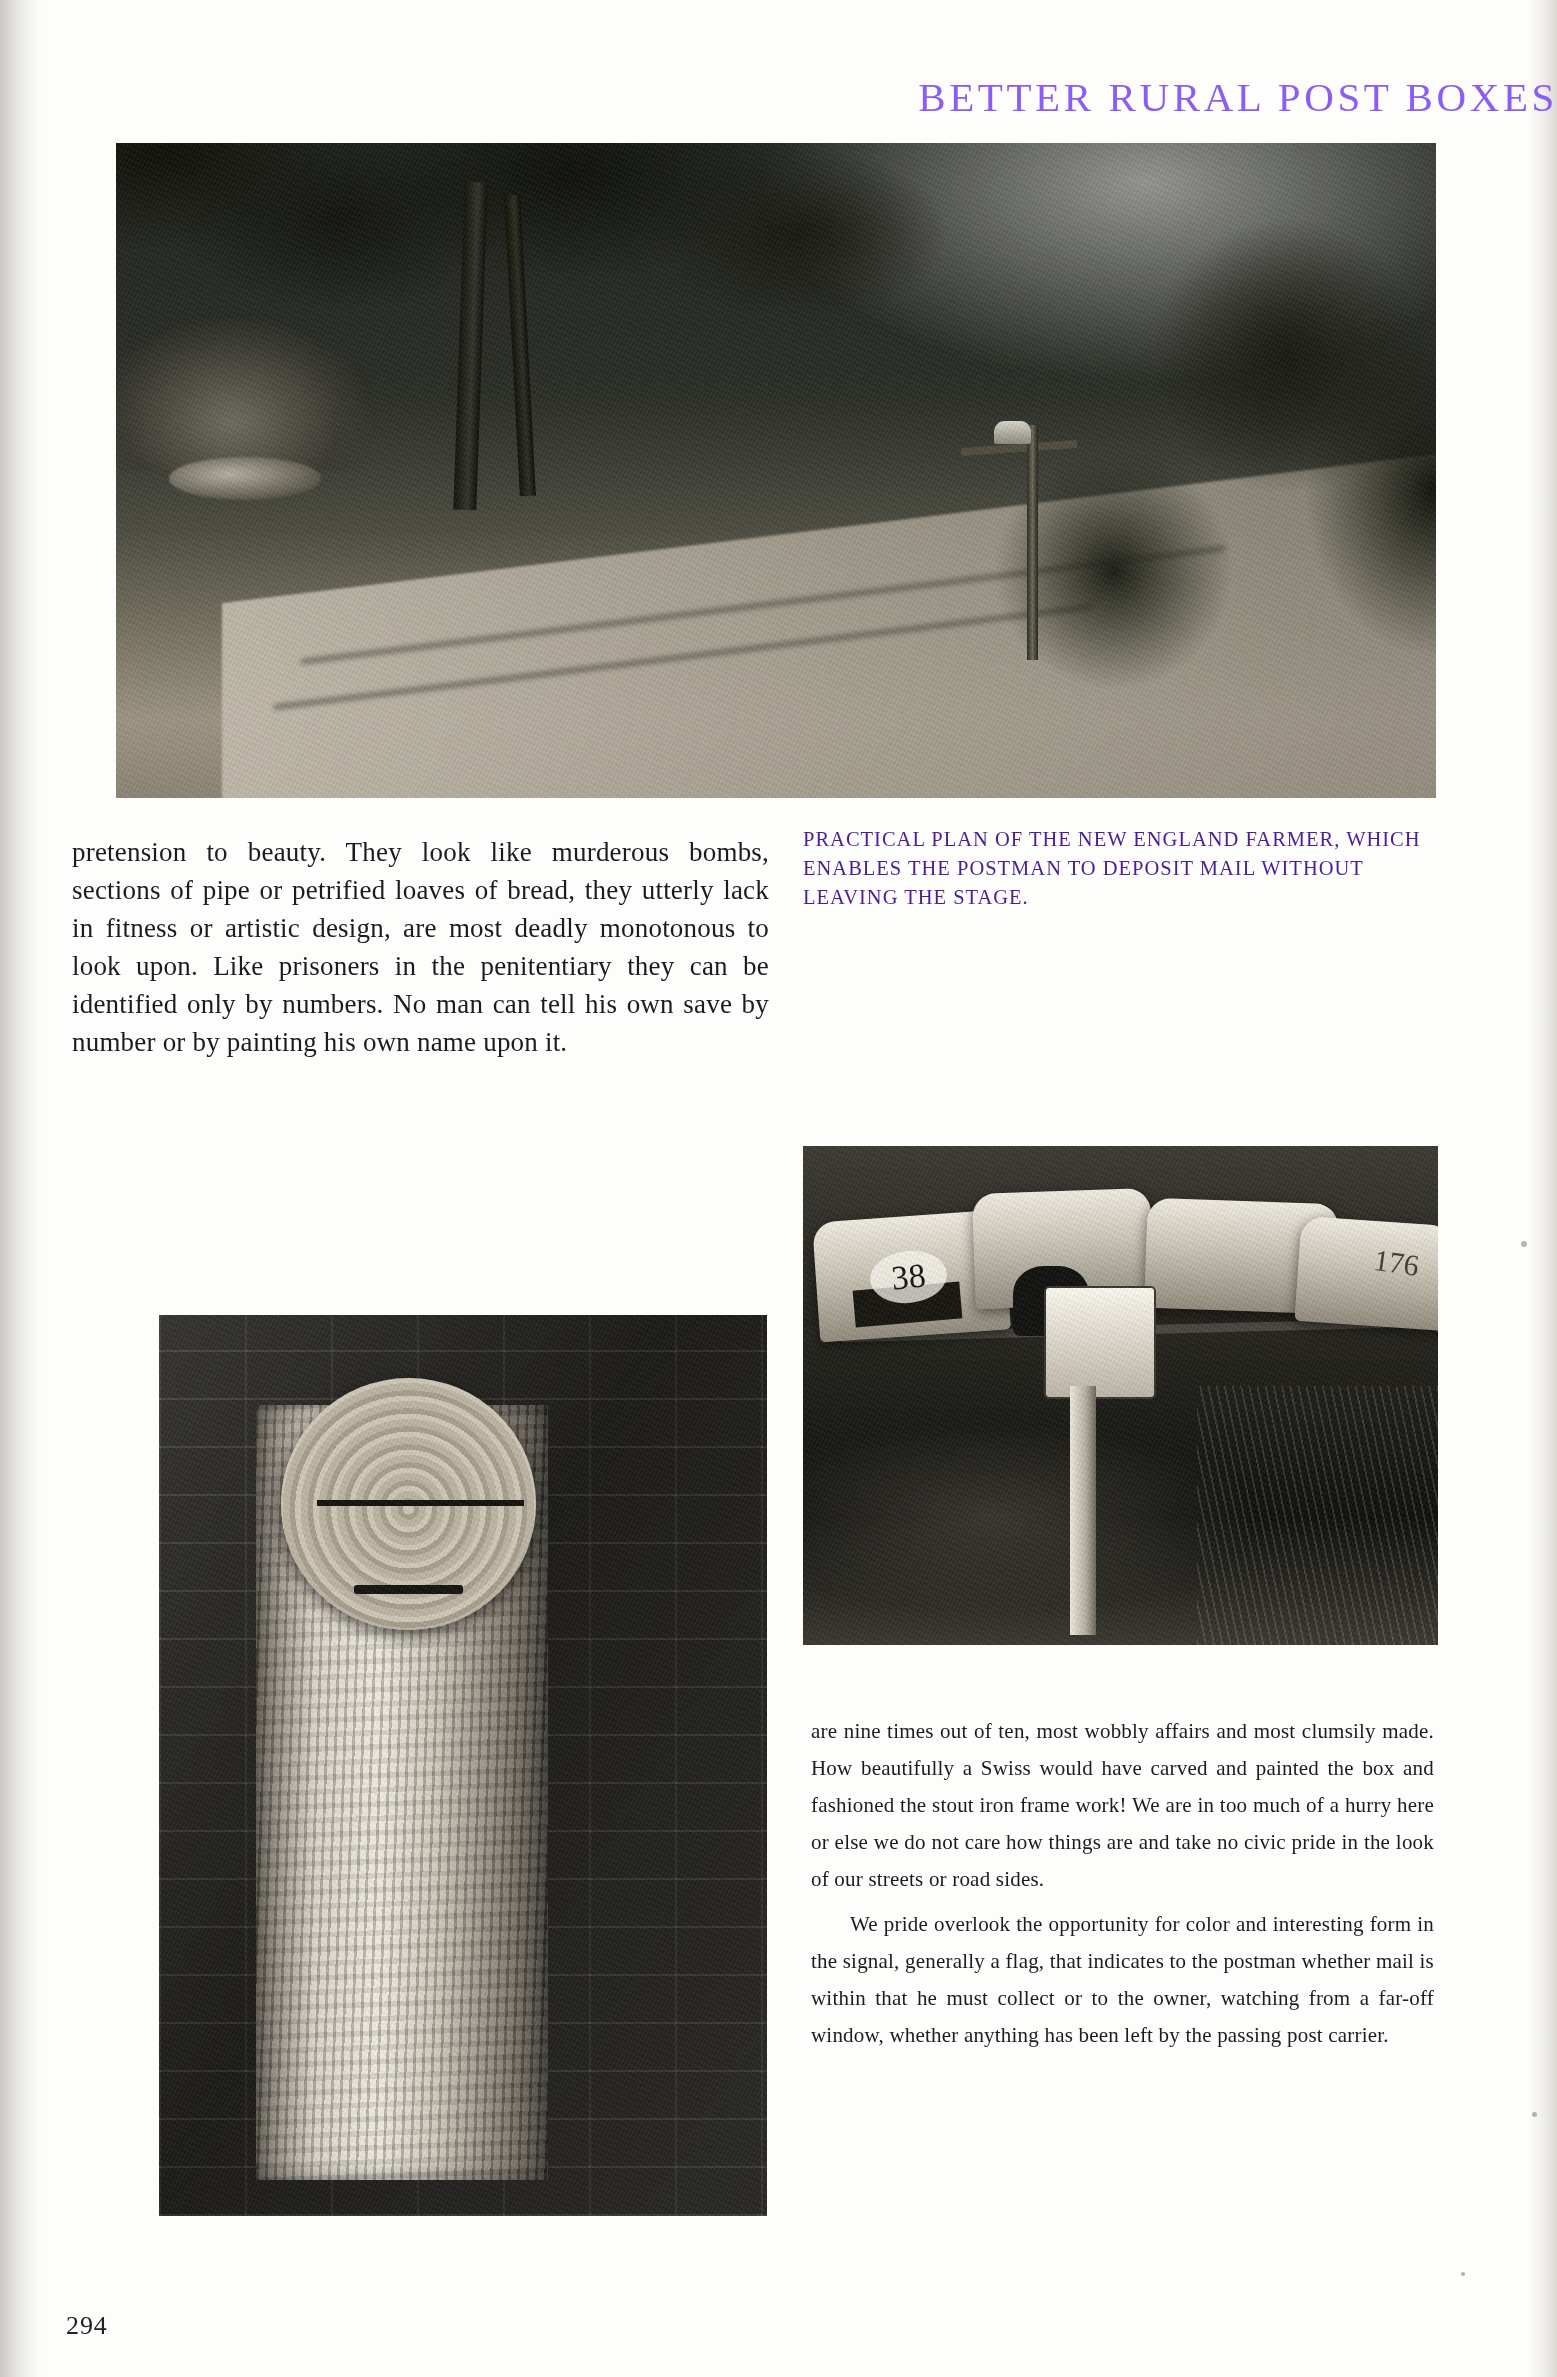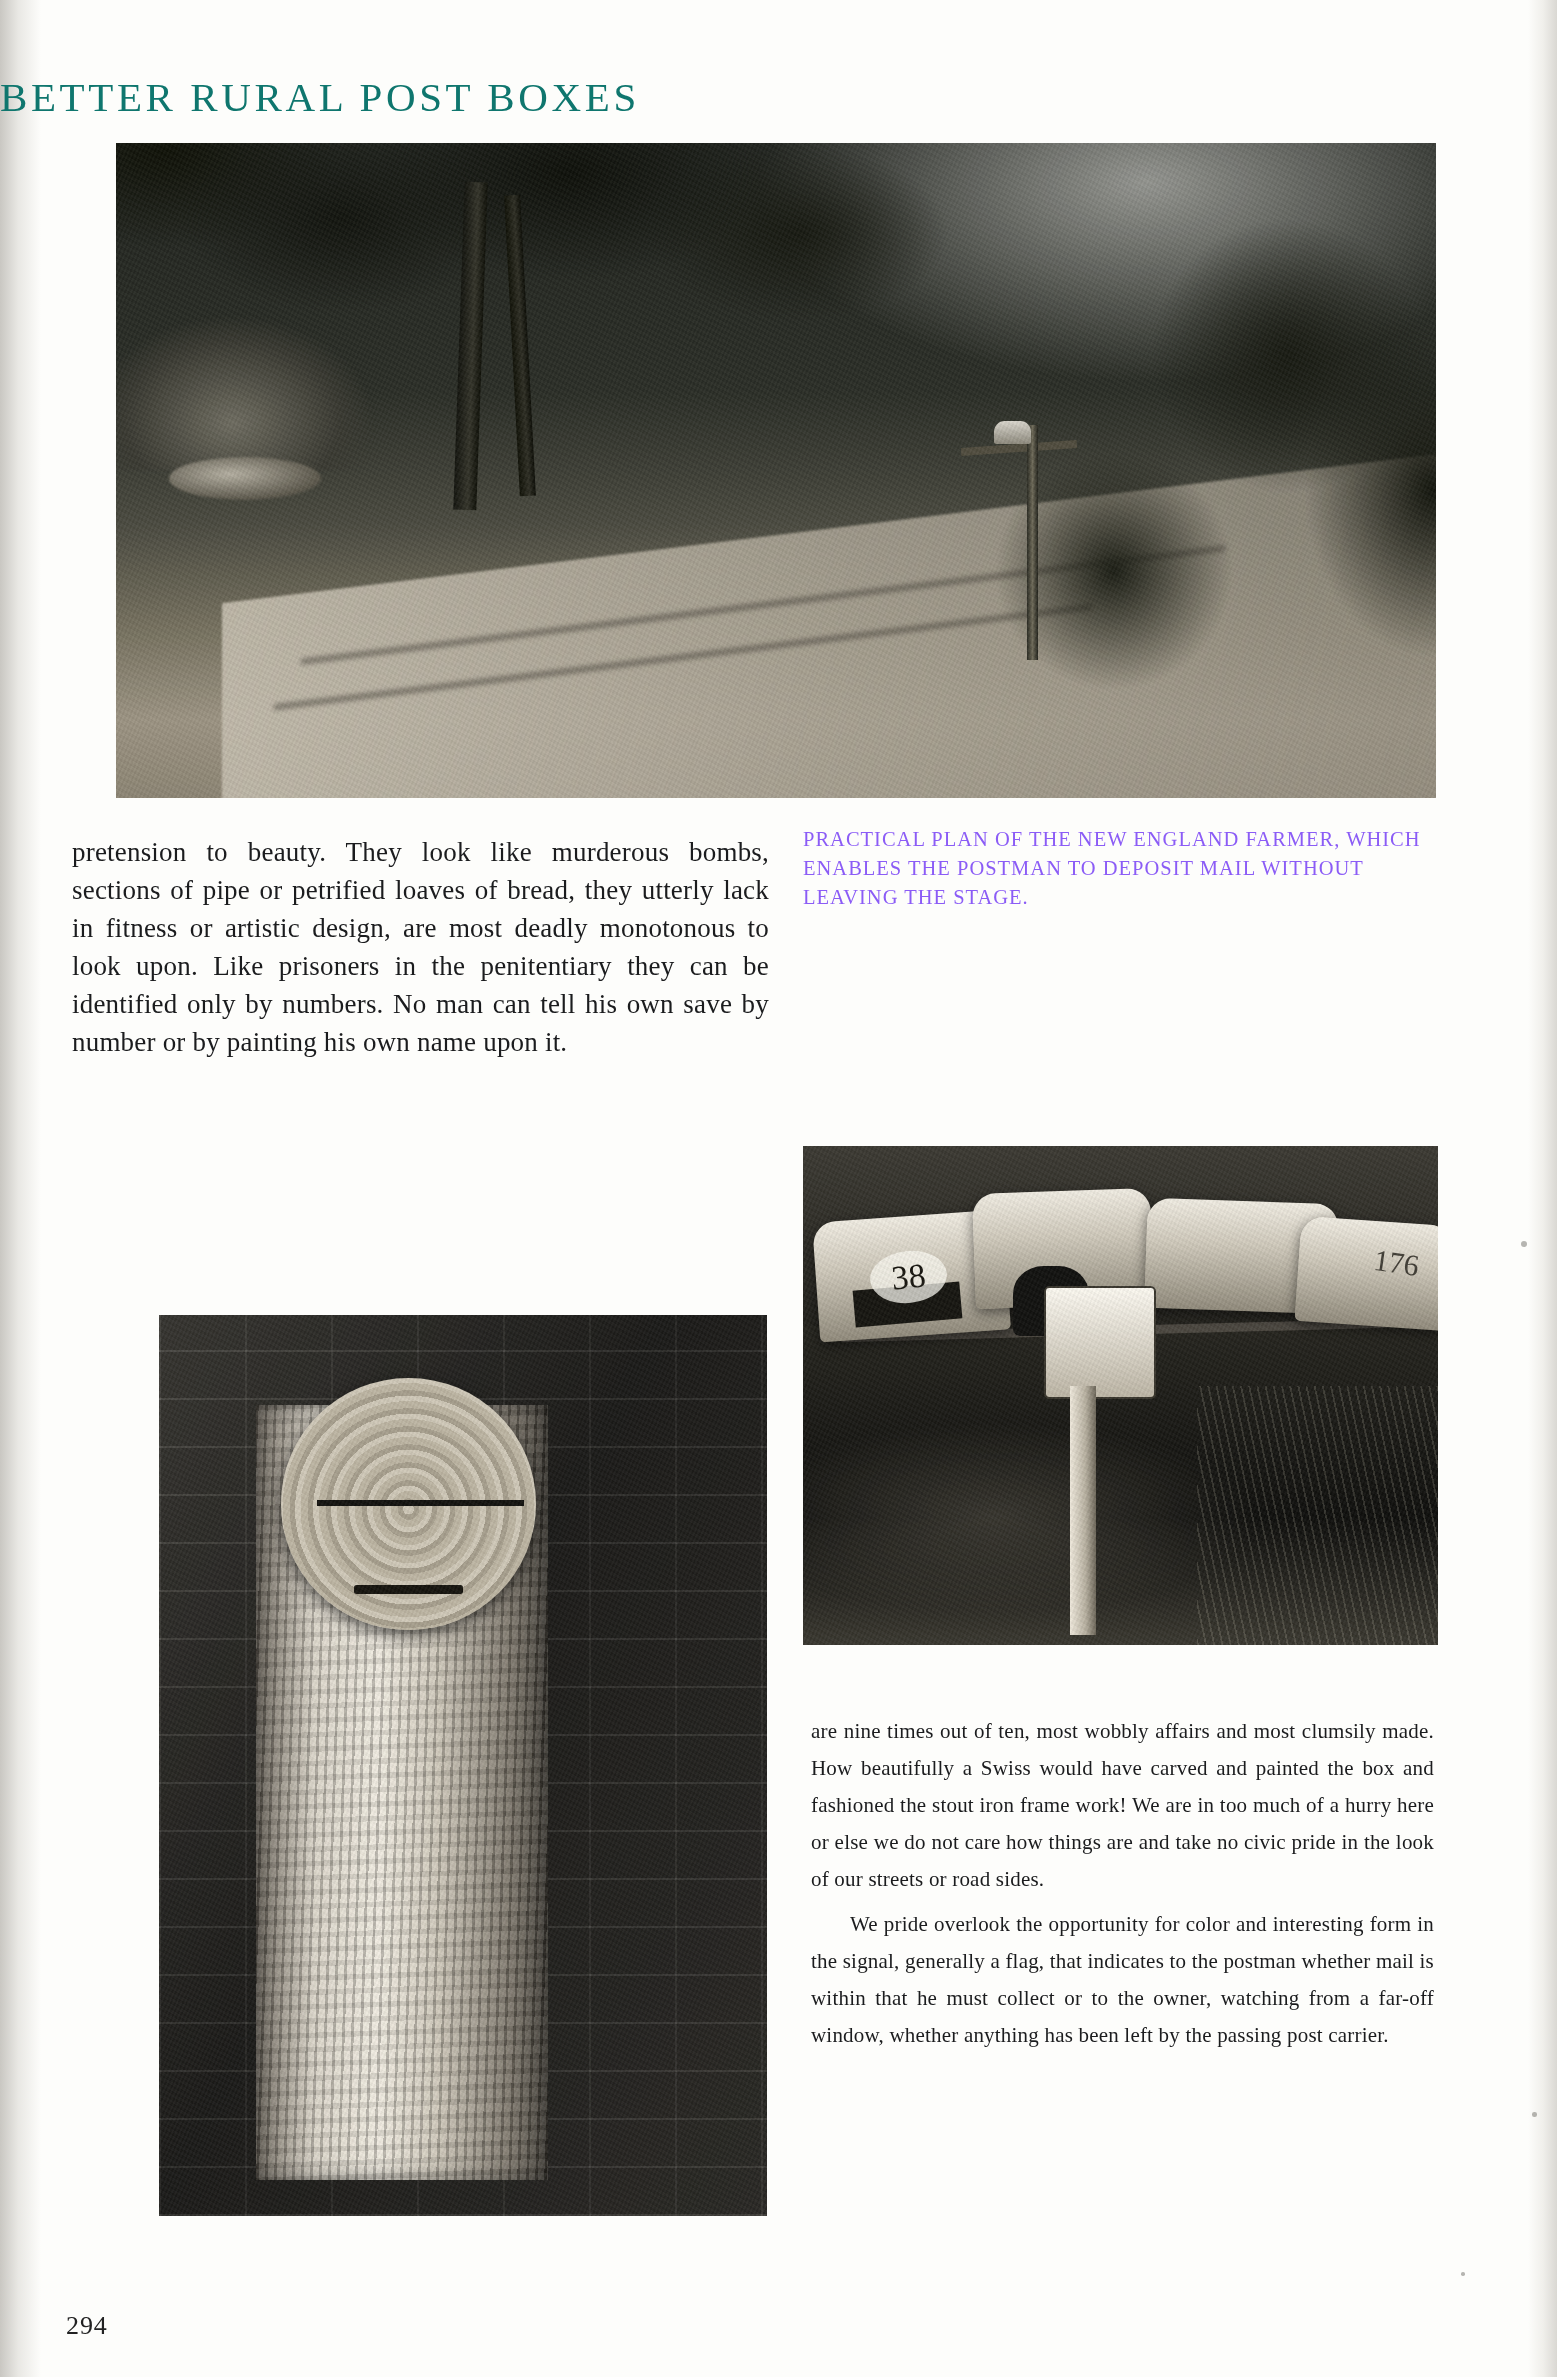--- a/index.html
+++ b/index.html
@@ -33,26 +33,26 @@
     position: absolute;
     right: 0; top: 0;
     width: 30px; height: 2377px;
     background: linear-gradient(to left, #d8d6d1 0%, #f0efeb 50%, #fdfdfb 100%);
   }
 
   .headline {
     position: absolute;
     left: 0; top: 46px;
     width: 1558px;
-    text-align: left;
+    text-align: right;
     font-family: "Liberation Serif", serif;
     font-size: 41px;
     letter-spacing: 3.6px;
     font-weight: normal;
-    color: #0f766e;
+    color: #8b5cf6;
   }
 
   
   .photo {
     position: absolute;
     overflow: hidden;
     background: #2a2a2a;
   }
   .photo .grain {
     position: absolute; inset: 0;
@@ -318,21 +318,21 @@
     letter-spacing: 0.2px;
   }
   .body-text p { margin: 8px; }
   .body-text p.indent { text-indent: 39px; }
 
   .caption {
     font-family: "Liberation Serif", serif;
     font-size: 20.5px;
     line-height: 29px;
     letter-spacing: 1px;
-    color: #8b5cf6;
+    color: #4c1d95;
     text-transform: uppercase;
   }
   .caption-cluster {
     position: absolute;
     left: 803px; top: 1660px;
     width: 639px;
   }
   .caption-rustic {
     position: absolute;
     left: 70px; top: 2224px;

